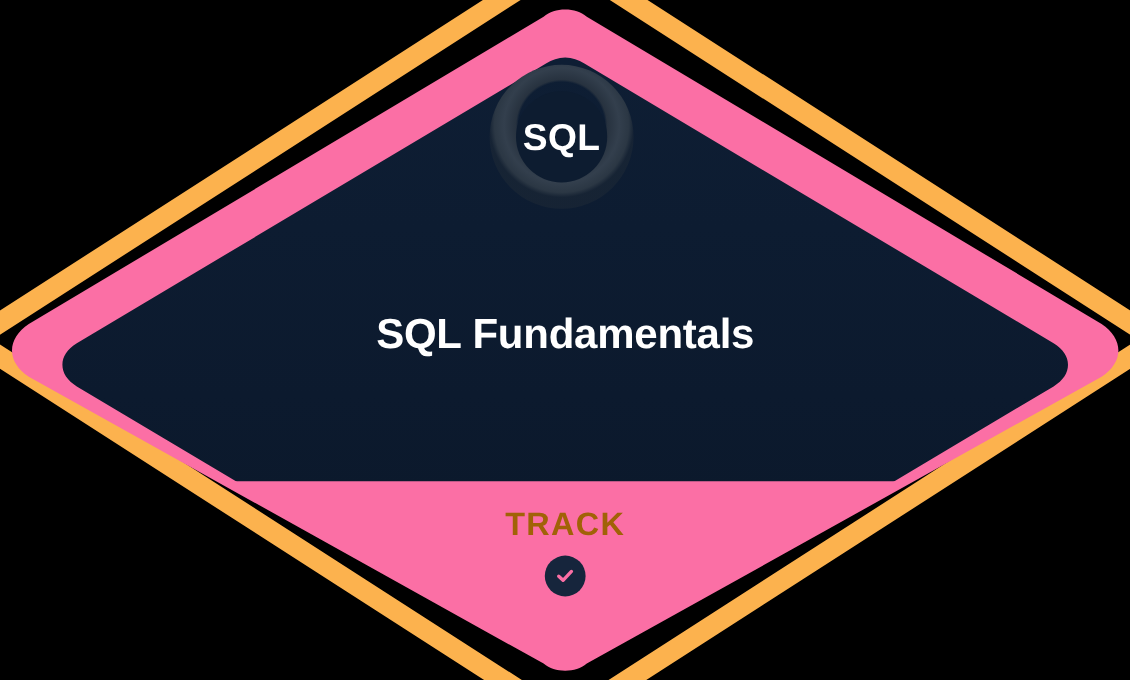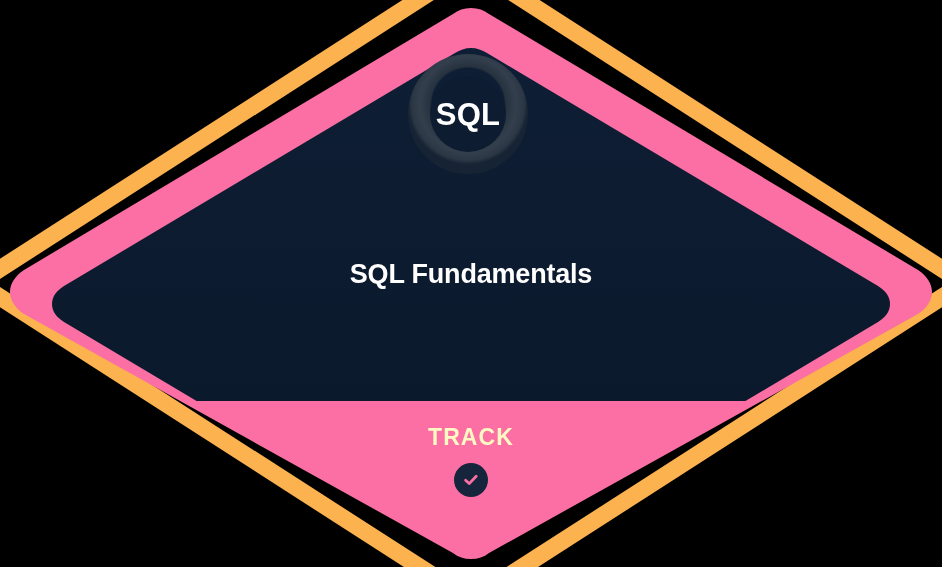--- a/index.html
+++ b/index.html
@@ -81,38 +81,38 @@
   }
 
   
   #track-title {
     position: absolute;
     left: 0;
     top: 259px;
     width: 942px;
     text-align: center;
     color: #ffffff;
-    font-size: 27px;
+    font-size: 35px;
     font-weight: bold;
     letter-spacing: -0.2px;
     line-height: 1.15;
   }
 
   
   #status-block {
     position: absolute;
     left: 0;
     top: 420px;
     width: 942px;
     text-align: center;
   }
   .status-line {
     display: block;
-    color: #fef9c3;
-    font-size: 23px;
+    color: #a16207;
+    font-size: 27px;
     font-weight: bold;
     letter-spacing: 1.1px;
     line-height: 34px;
     text-transform: uppercase;
   }
   #status-check {
     margin: 9px auto 0;
     width: 34px;
     height: 34px;
     border-radius: 50%;

